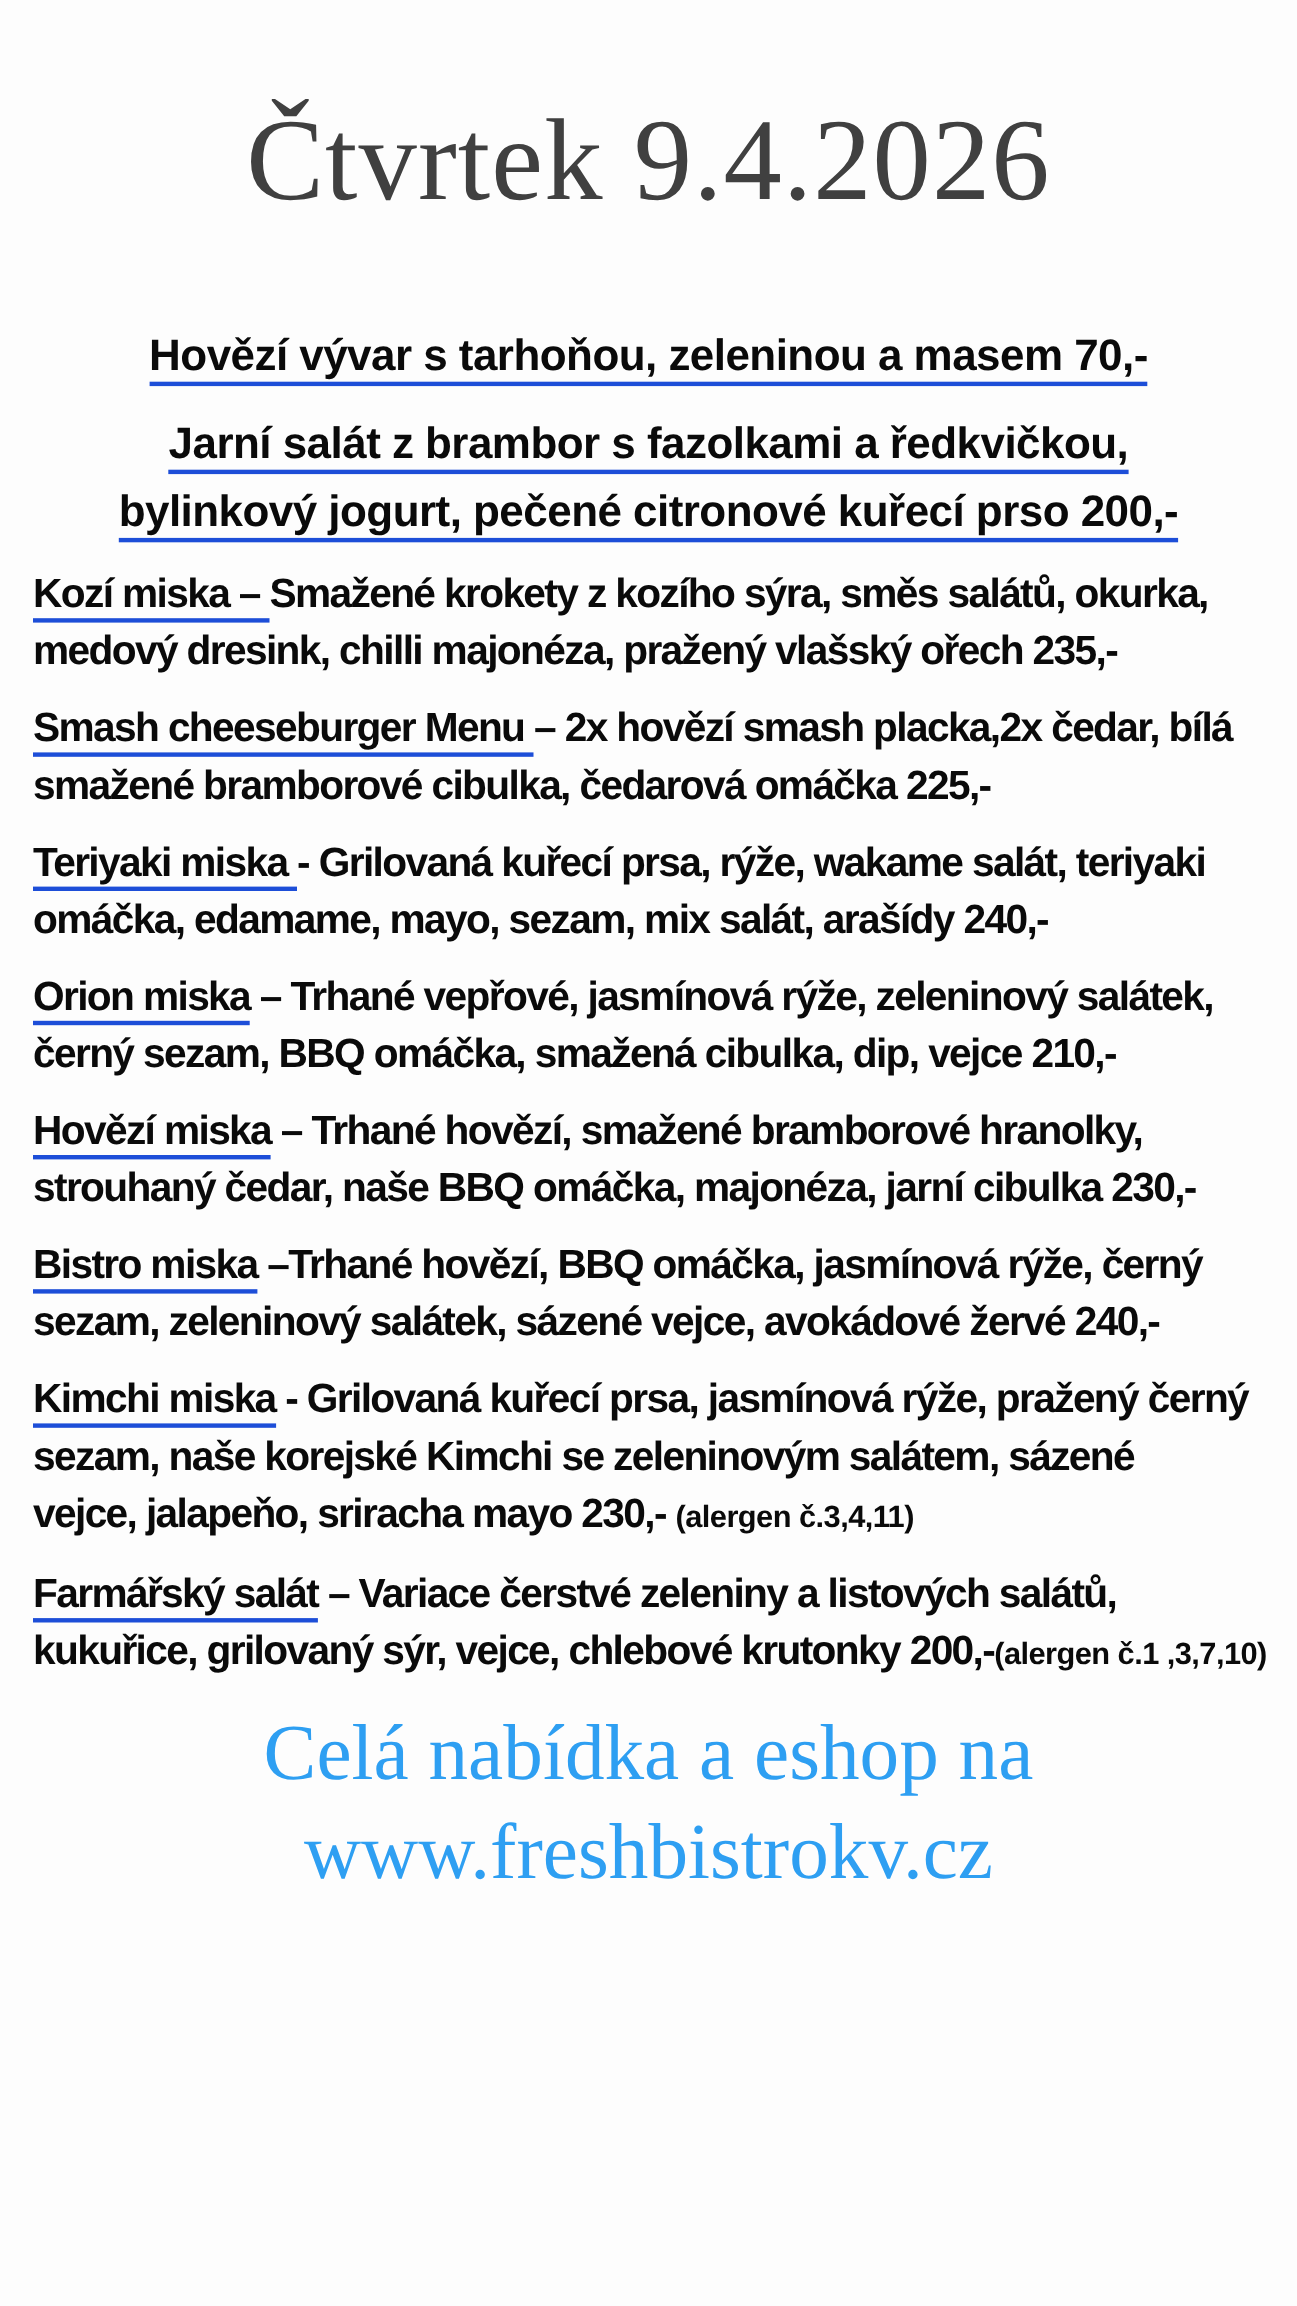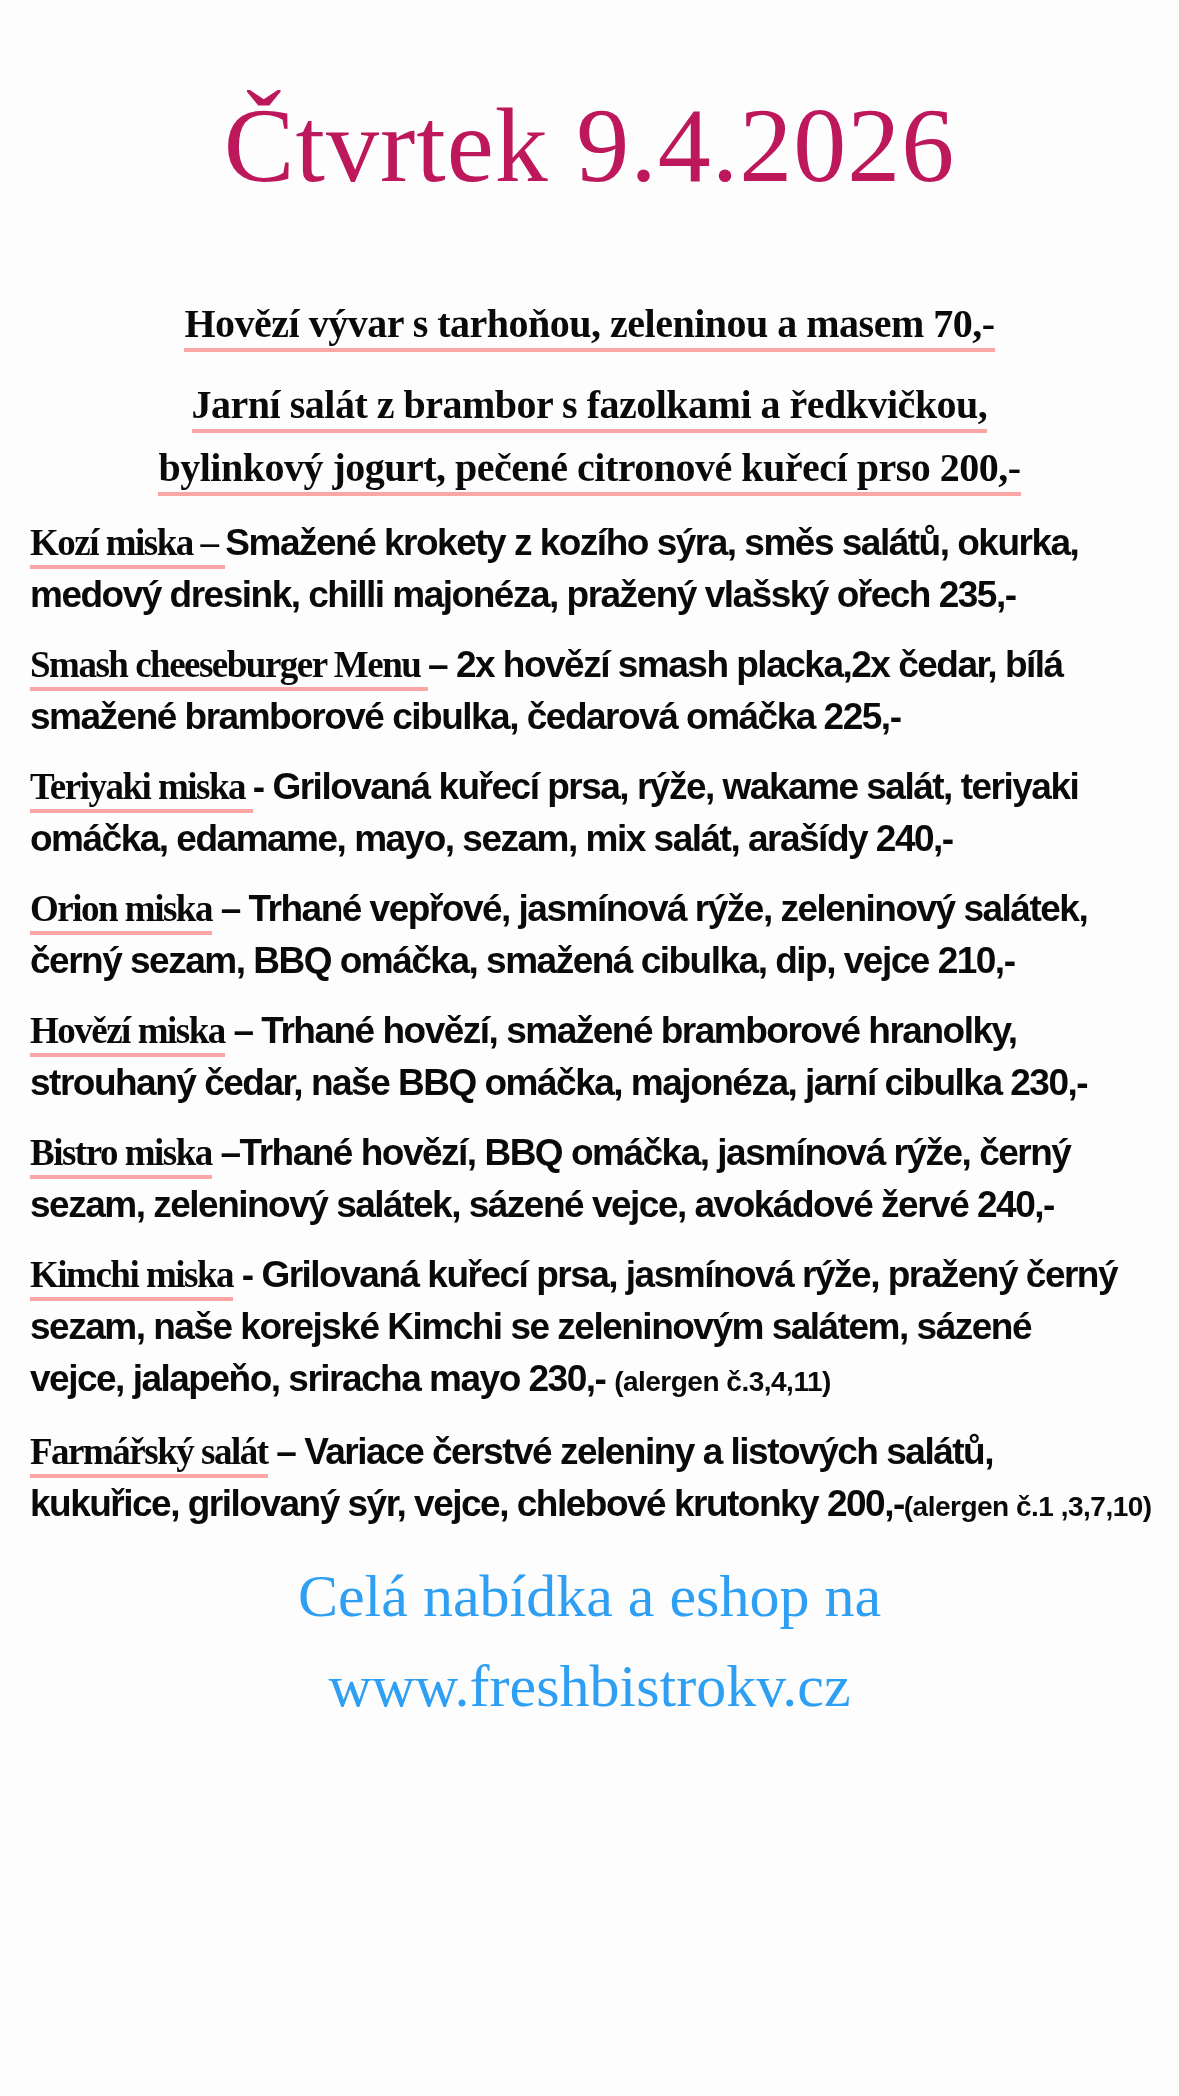--- a/index.html
+++ b/index.html
@@ -15,21 +15,21 @@
     background: #fdfdfd;
     font-family: "Liberation Sans", sans-serif;
     color: #0a0a0a;
   }
   .inner {
     padding: 0 30px;
   }
   .title {
     font-family: "Liberation Serif", serif;
     font-weight: 400;
-    color: #be185d;
+    color: #404040;
     font-size: 106px;
     line-height: 140px;
     letter-spacing: 1px;
     text-align: center;
     margin-top: 76px;
     margin-bottom: 76px;
     white-space: nowrap;
   }
   .menu {
     
@@ -44,33 +44,32 @@
     font-size: 37px;
     line-height: 52px;
     letter-spacing: -1.5px;
   }
   .para.heading .line {
     font-size: 40px;
     line-height: 62px;
     letter-spacing: -0.5px;
   }
   .u {
-    border-bottom: 4px solid #fca5a5;
+    border-bottom: 4px solid #1d4ed8;
     padding-bottom: 2px;
-    font-family: Liberation Serif, serif;
   }
   .small {
     font-size: 28px;
     letter-spacing: -0.5px;
   }
   .footer {
     font-family: "Liberation Serif", serif;
     color: #2e9ff2;
     text-align: center;
-    font-size: 60px;
+    font-size: 72px;
     line-height: 90px;
     margin-top: 4px;
     white-space: nowrap;
   }
 </style>
 </head>
 <body>
 
 <div class="page">
   <div class="inner">

